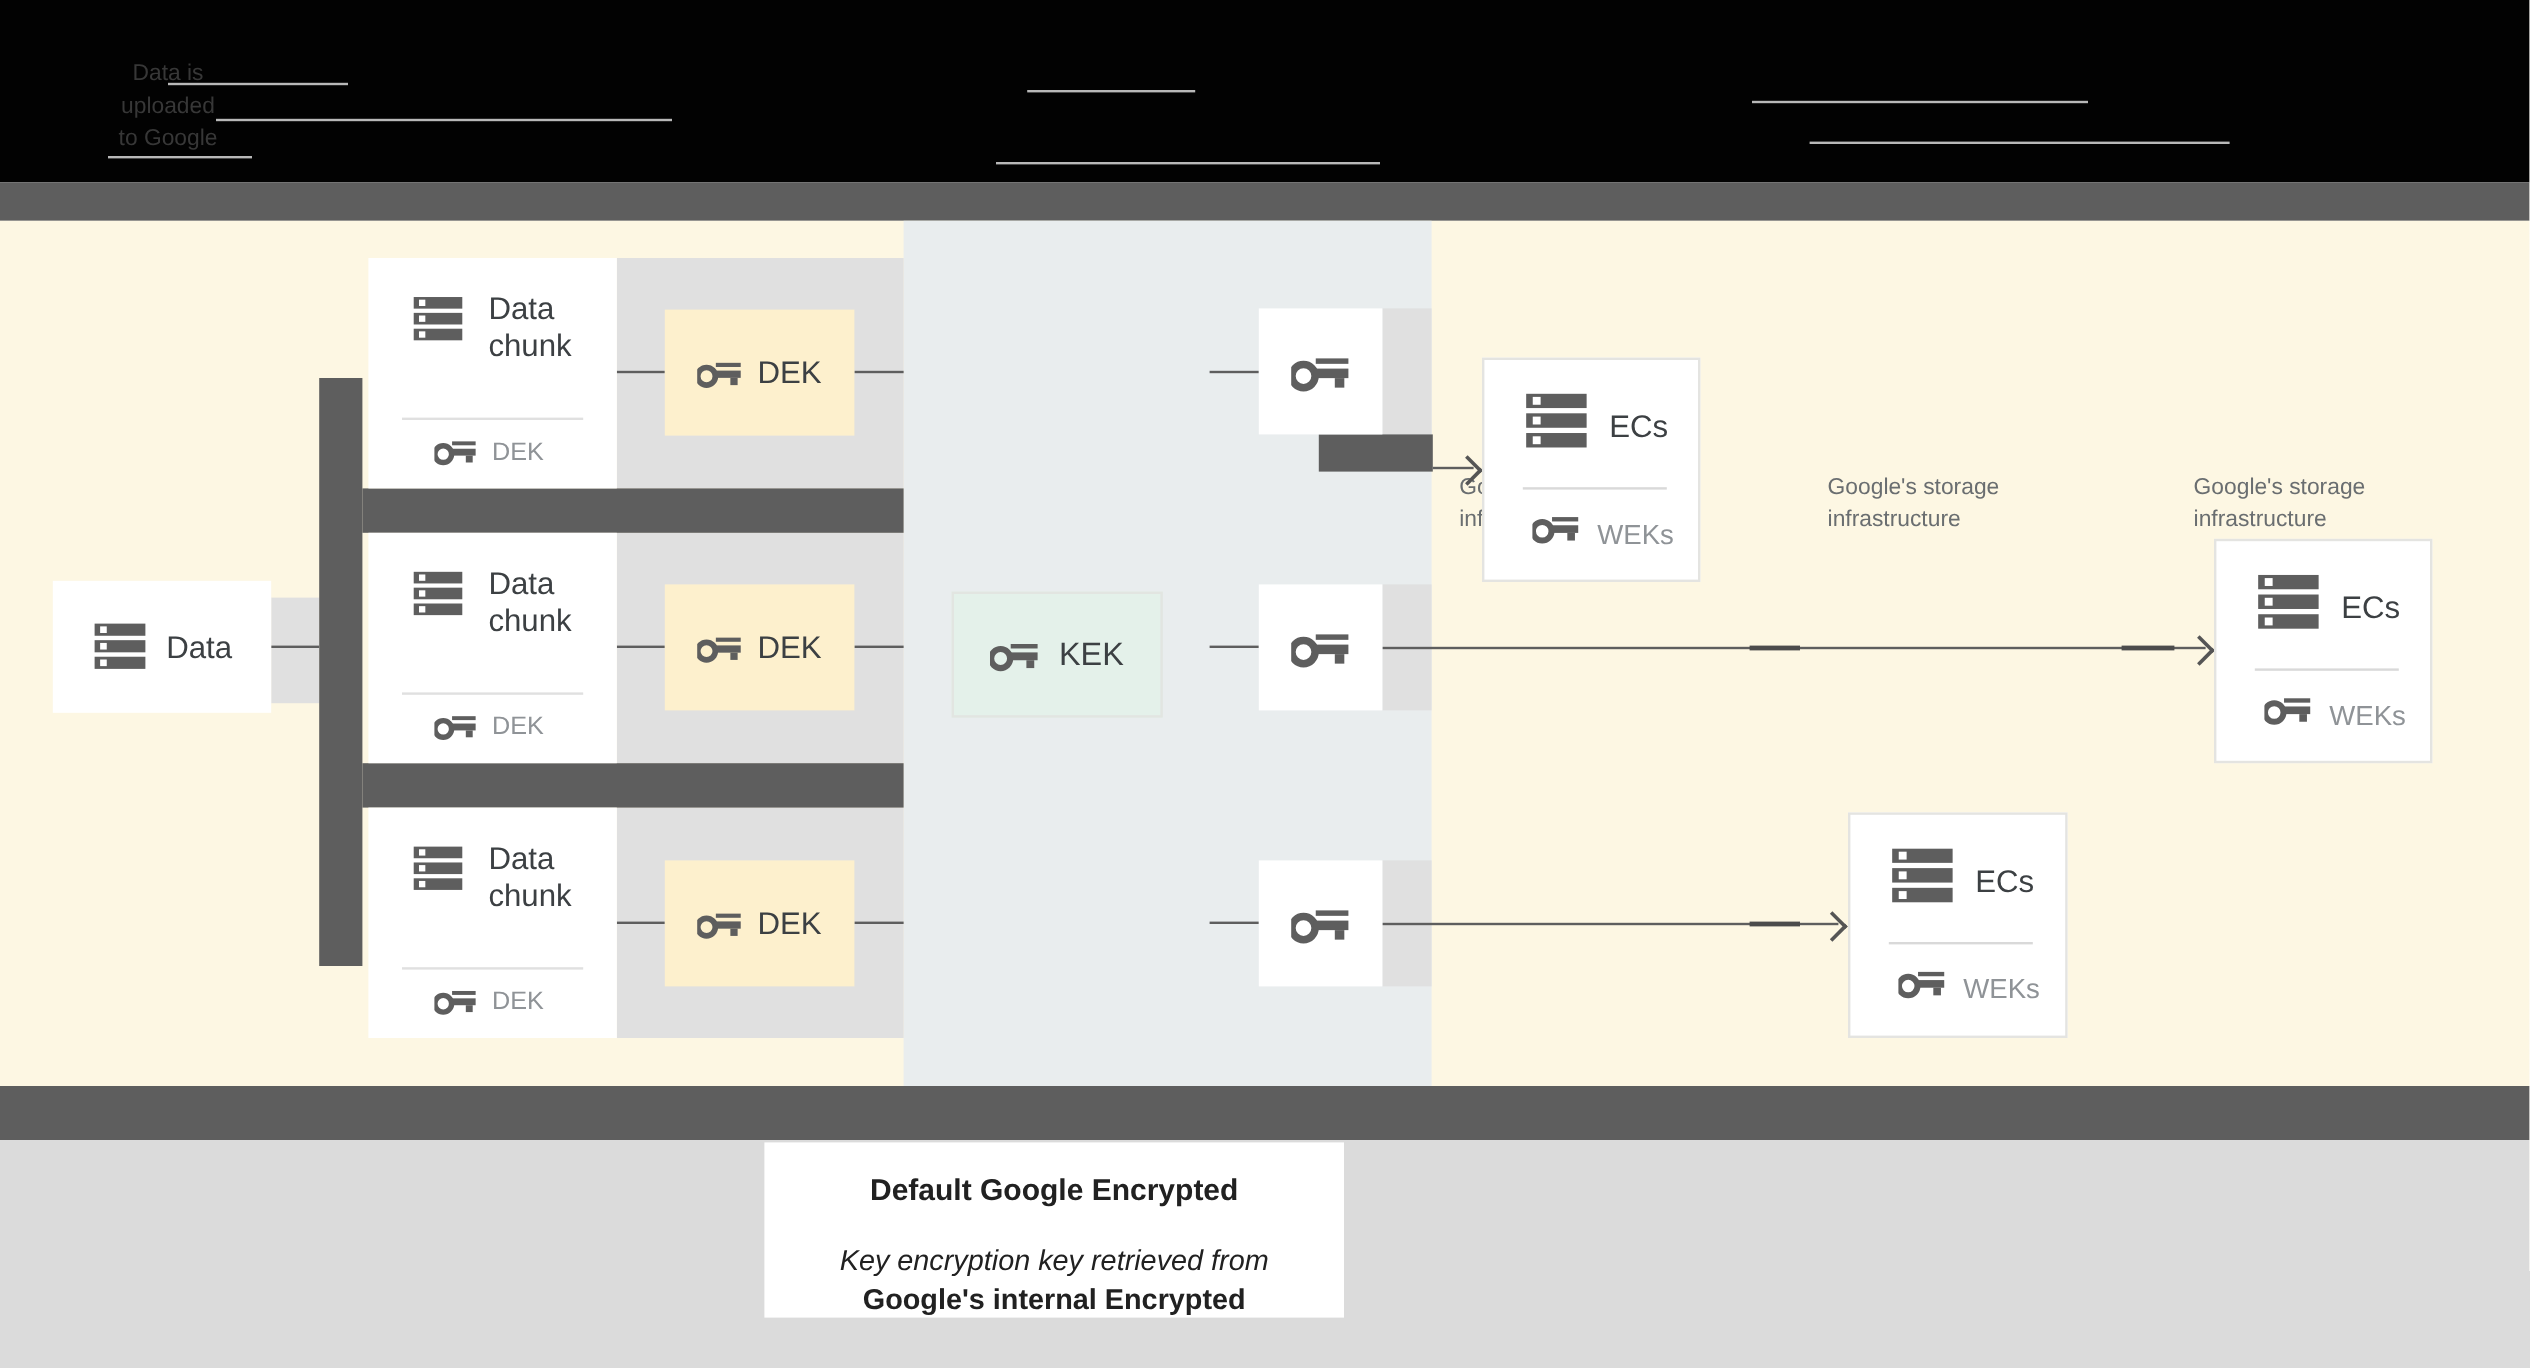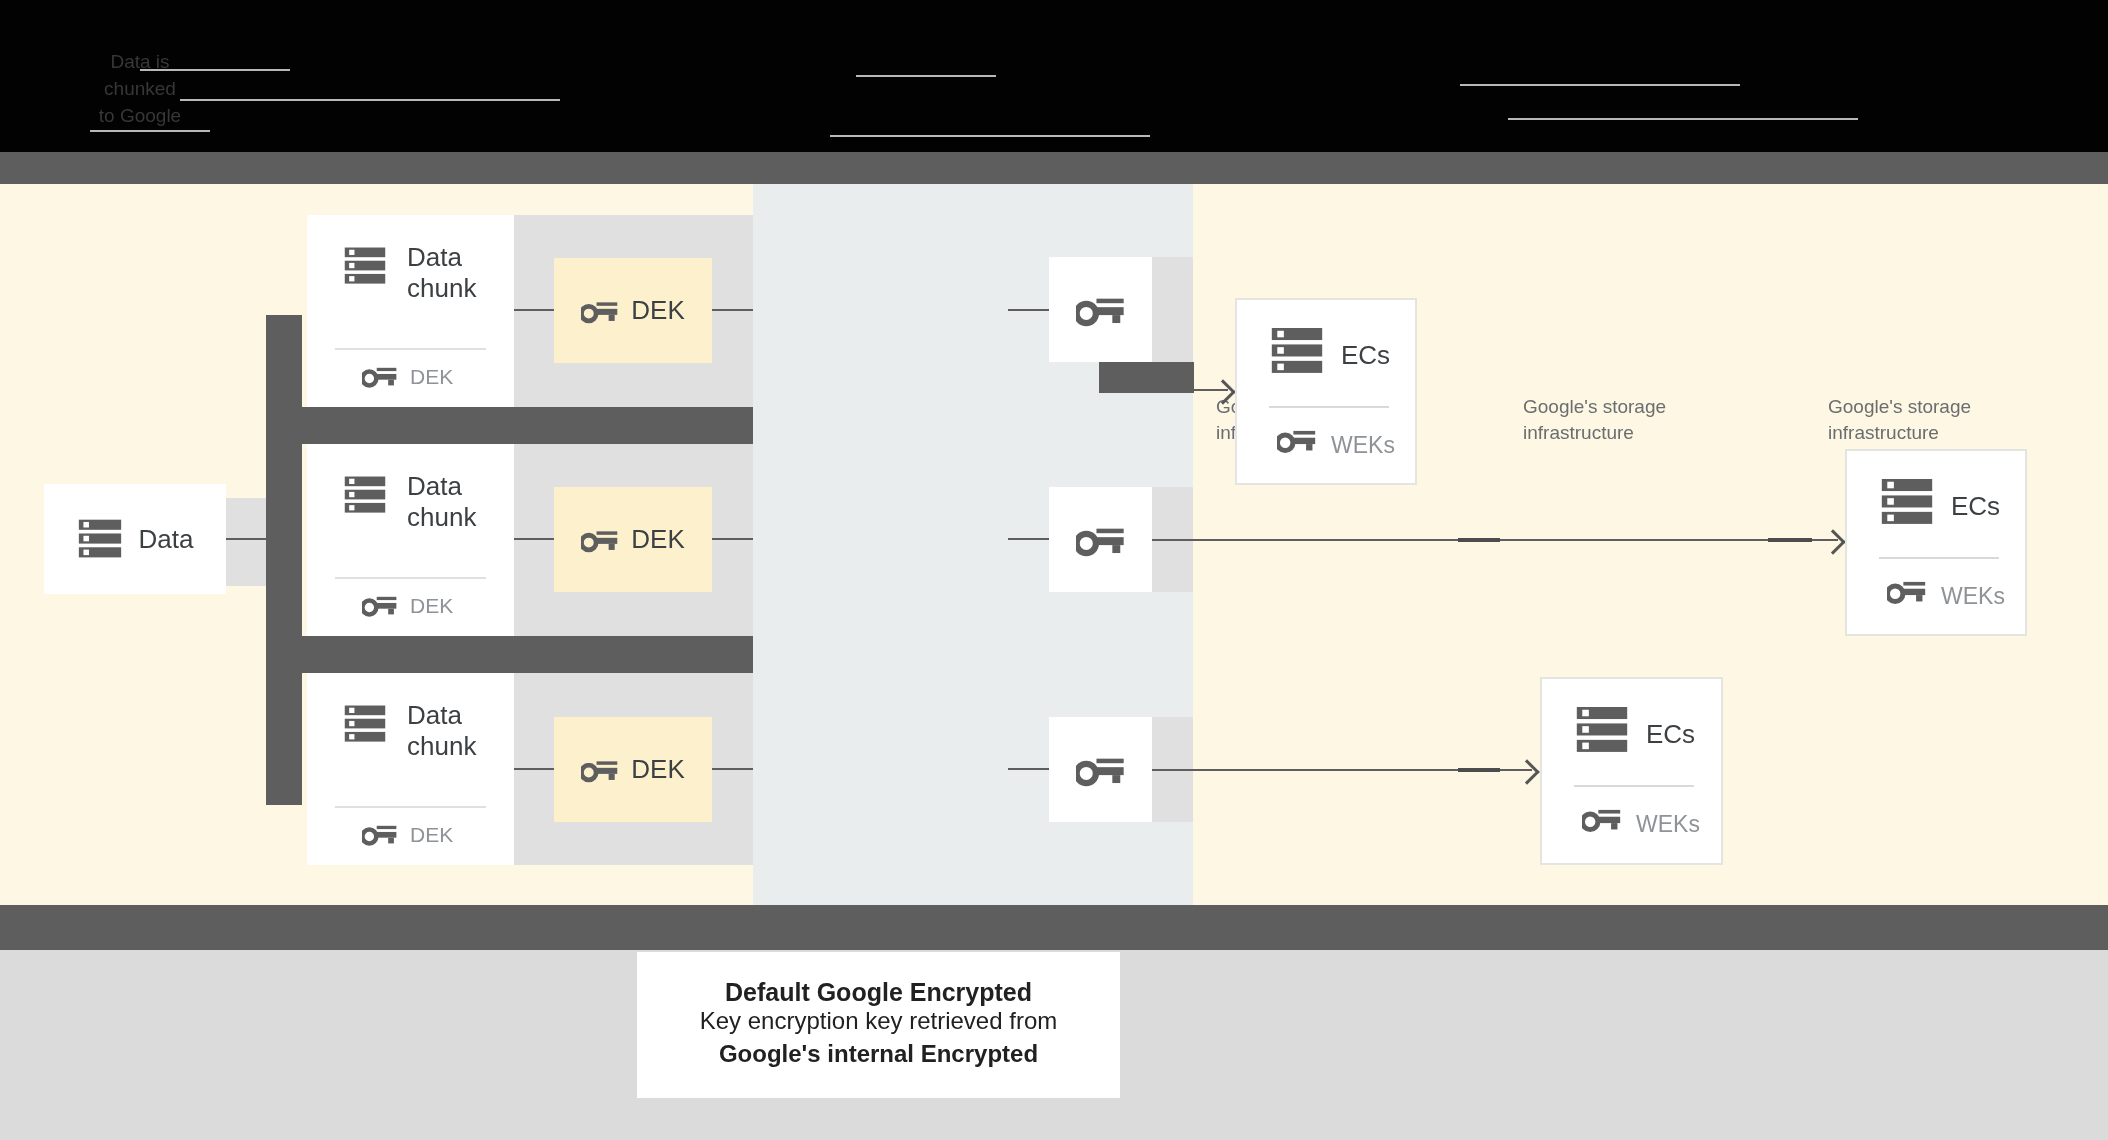--- a/index.html
+++ b/index.html
@@ -35,33 +35,33 @@
   .icon-dark{color:#5e5e5e;}
   .storage-label{color:#6a6e70;font-size:19px;line-height:26px;}
   
   .chunk-box{width:207px;height:192px;}
   .chunk-title{position:absolute;left:100px;top:27px;color:#3c4043;font-size:26px;line-height:31px;}
   .chunk-divider{position:absolute;left:28px;top:133px;width:151px;height:2px;background:#e0e0e0;}
   .ecs-divider{position:absolute;left:32px;top:106px;width:120px;height:2px;background:#d9d9d9;}
   
   .footer-card{left:637px;top:952px;width:483px;height:146px;background:#fff;text-align:center;color:#212121;}
   .footer-title{font-size:25px;font-weight:bold;margin-top:26px;}
-  .footer-line1{font-size:24px;}
+  .footer-line1{font-size:24px;margin-top:30px;font-style:italic;}
   .footer-line2{font-size:24px;font-weight:bold;margin-top:5px;}
   svg{display:block;}
 </style>
 </head>
 <body>
 
 <div id="app">
 
   <div class="abs band-black">
     <div class="abs caption" style="left:60px;top:48px;width:160px;">
       <div>Data is</div>
-      <div>chunked</div>
+      <div>uploaded</div>
       <div>to Google</div>
     </div>
     <div class="abs caption" style="left:1310px;top:62px;width:645px;">
     </div>
 
     <div class="abs streak" style="left:140px;top:69px;width:150px;"></div>
     <div class="abs streak" style="left:180px;top:99px;width:380px;"></div>
     <div class="abs streak" style="left:90px;top:130px;width:120px;"></div>
     <div class="abs streak" style="left:856px;top:75px;width:140px;"></div>
     <div class="abs streak" style="left:830px;top:135px;width:320px;"></div>
@@ -255,20 +255,31 @@
         <svg width="38" height="26" viewBox="0 0 44 30" fill="currentColor">
             <circle cx="9" cy="18" r="8.5" fill="none" stroke="currentColor" stroke-width="5.5"></circle>
             <rect x="16" y="12.5" width="26" height="7"></rect>
             <rect x="32" y="19.5" width="7" height="7"></rect>
             <rect x="18" y="5" width="24" height="4"></rect>
           </svg>
       </span>
       <span class="box-label">DEK</span>
     </div>
 
+    <div class="abs kek-box flex-center" style="left:793px;top:309px;width:176px;height:105px;gap:15px;">
+      <span class="icon-dark">
+        <svg width="42" height="28" viewBox="0 0 44 30" fill="currentColor">
+            <circle cx="9" cy="18" r="8.5" fill="none" stroke="currentColor" stroke-width="5.5"></circle>
+            <rect x="16" y="12.5" width="26" height="7"></rect>
+            <rect x="32" y="19.5" width="7" height="7"></rect>
+            <rect x="18" y="5" width="24" height="4"></rect>
+          </svg>
+      </span>
+      <span class="box-label" style="font-size:27px;">KEK</span>
+    </div>
 
     <div class="abs white-box flex-center" style="left:1049px;top:73px;width:103px;height:105px;">
       <span class="icon-dark">
         <svg width="50" height="34" viewBox="0 0 44 30" fill="currentColor">
             <circle cx="9" cy="18" r="8.5" fill="none" stroke="currentColor" stroke-width="5.5"></circle>
             <rect x="16" y="12.5" width="26" height="7"></rect>
             <rect x="32" y="19.5" width="7" height="7"></rect>
             <rect x="18" y="5" width="24" height="4"></rect>
           </svg>
       </span>

